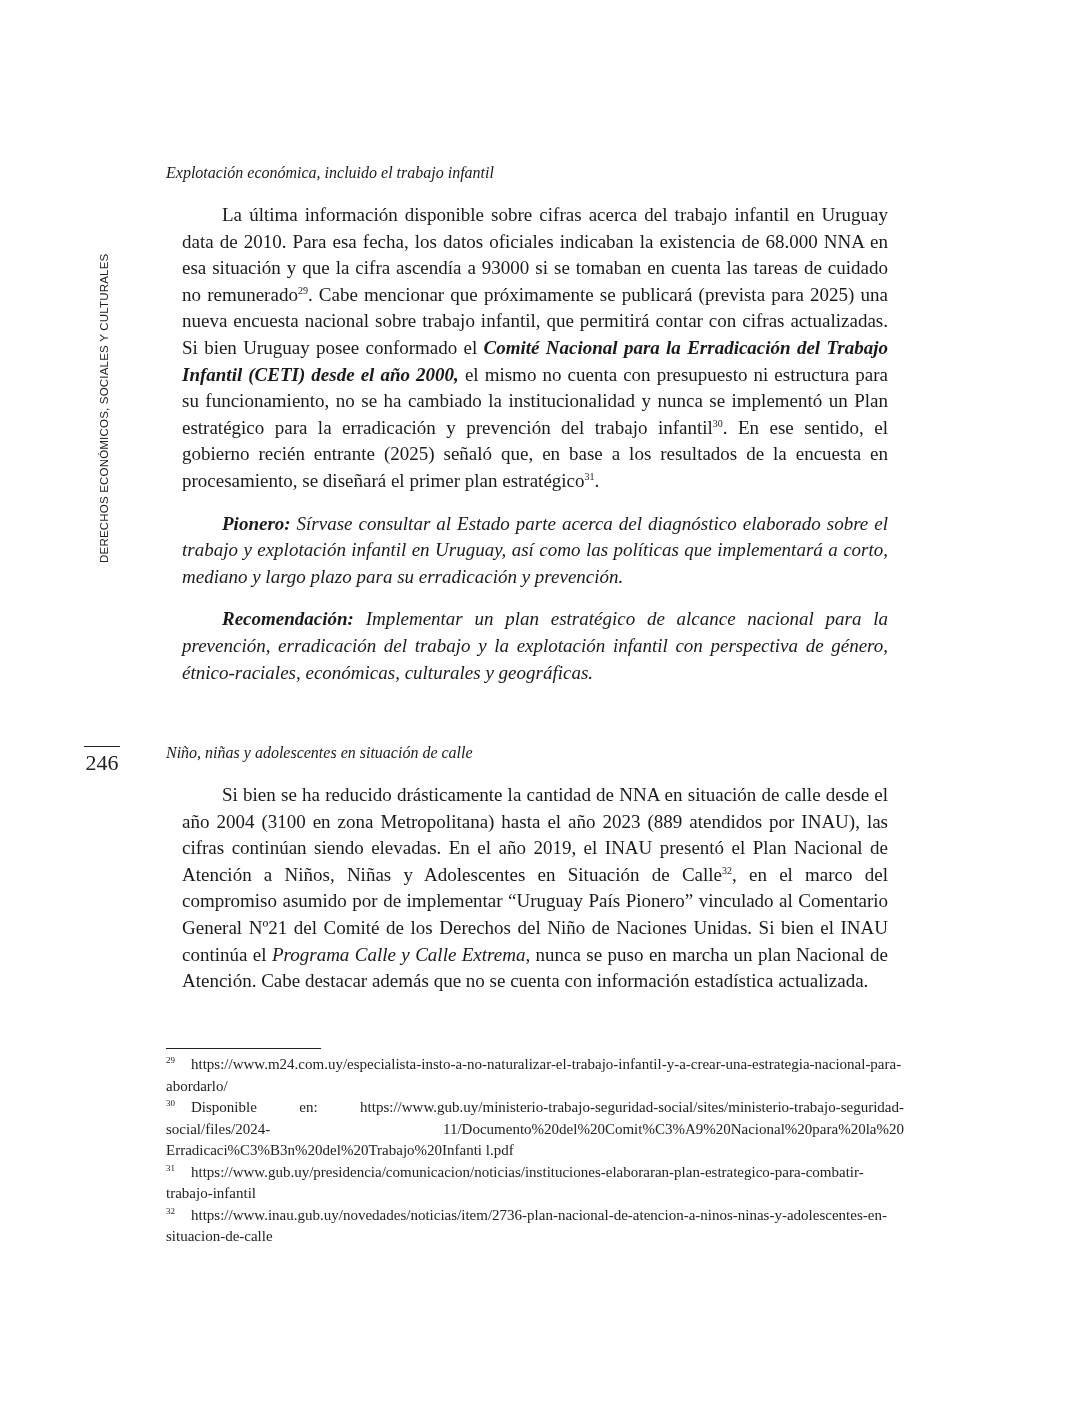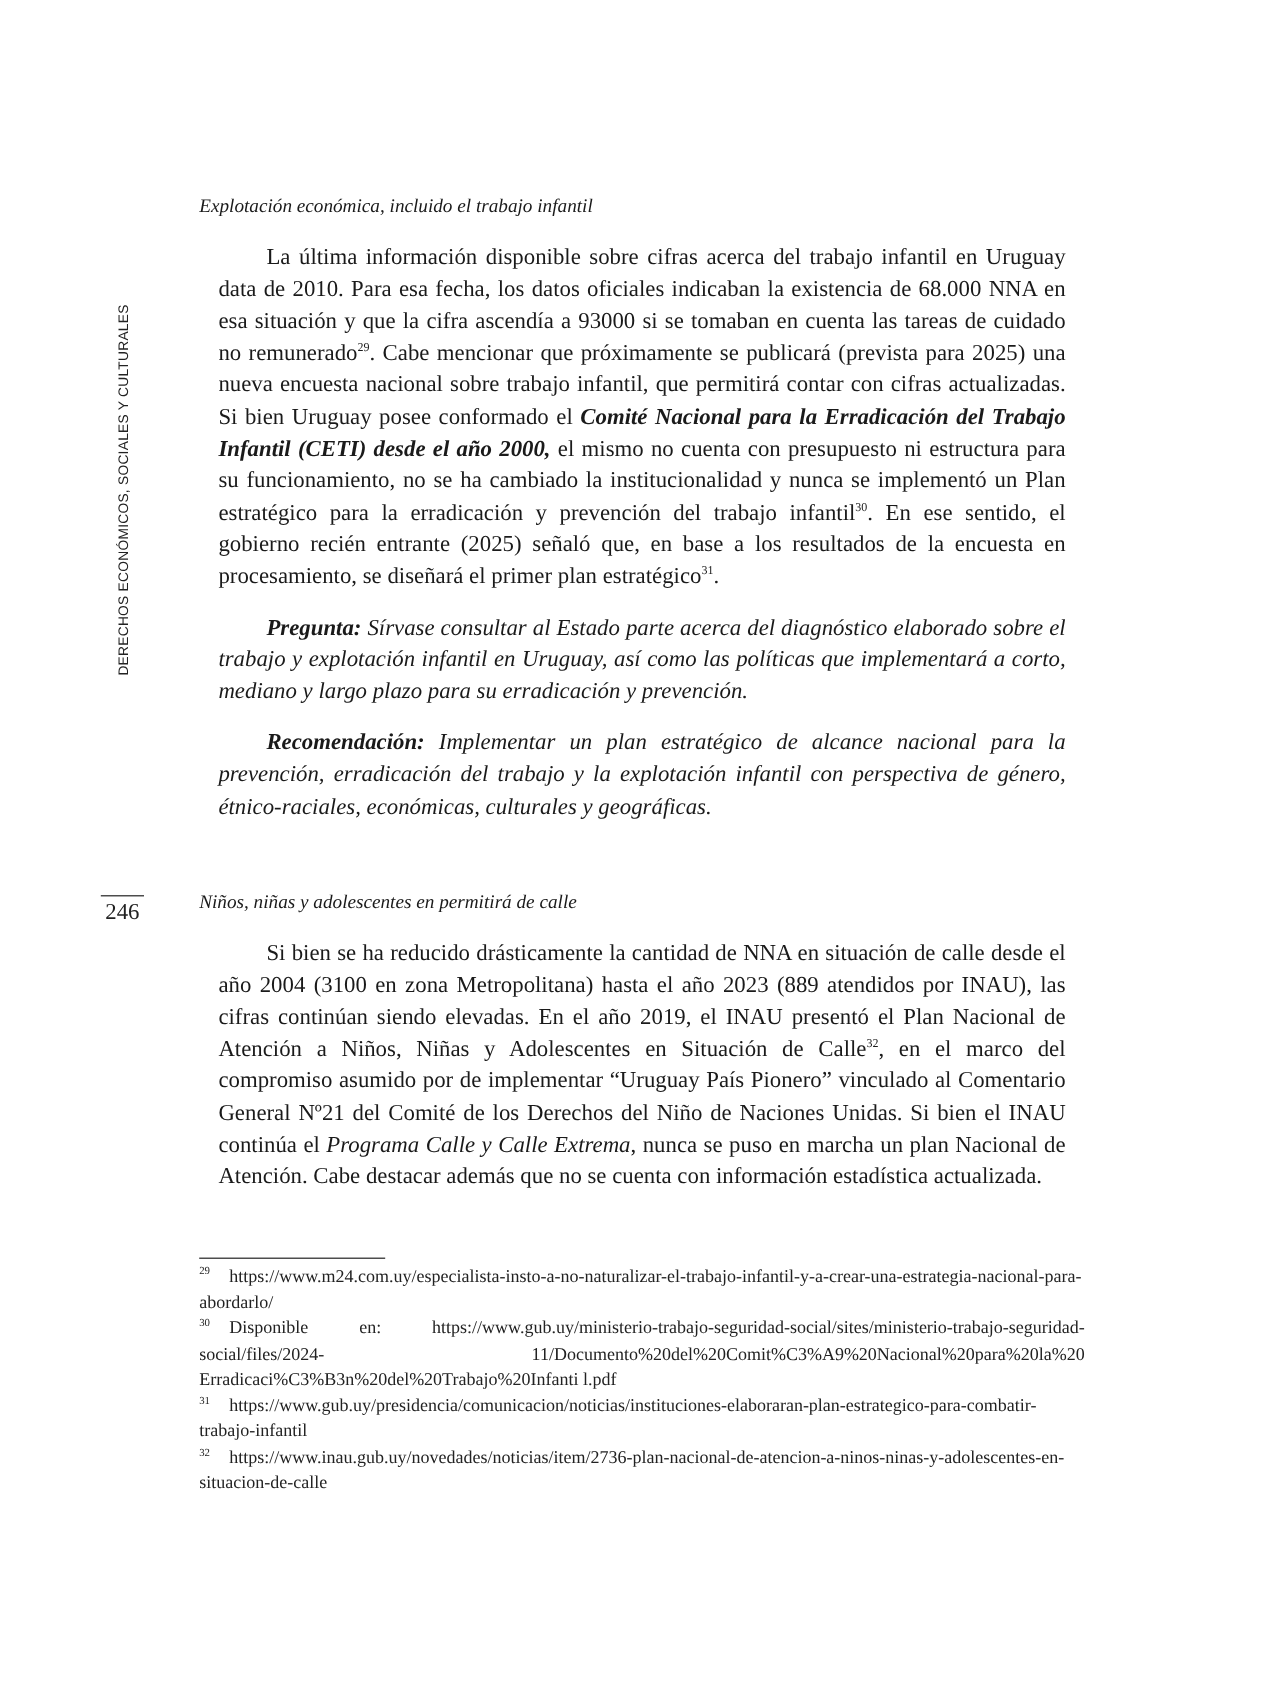--- a/index.html
+++ b/index.html
@@ -13,21 +13,21 @@
     .side-label {
       position: absolute; left: 98px; top: 563px;
       transform: rotate(-90deg); transform-origin: left top;
       font-family: "Liberation Sans", "DejaVu Sans", sans-serif;
       font-size: 11.5px; letter-spacing: 0.2px; color: #222; white-space: nowrap;
     }
 
     .page-number {
       position: absolute; left: 84px; top: 746px; width: 36px;
       border-top: 1.3px solid #222;
-      font-size: 19px; text-align: center; padding-top: 3px; color: #222;
+      font-size: 22px; text-align: center; padding-top: 3px; color: #222;
     }
 
     .content { position: absolute; left: 166px; top: 160px; width: 738px; }
 
     .section-heading {
       font-style: italic; font-size: 16px; line-height: 26px; margin: 0 0 6px 0;
     }
     .para {
       font-size: 19px; line-height: 26.6px; text-align: justify;
       text-indent: 40px; margin: 16px;
@@ -57,27 +57,27 @@
 
   <div class="side-label">DERECHOS ECONÓMICOS, SOCIALES Y CULTURALES</div>
 
   <div class="page-number">246</div>
 
   <div class="content">
 
     <div class="section-heading">Explotación económica, incluido el trabajo infantil</div>
     <p class="para"><span>La última información disponible sobre cifras acerca del trabajo infantil en Uruguay data de 2010. Para esa fecha, los datos oficiales indicaban la existencia de 68.000 NNA en esa situación y que la cifra ascendía a 93000 si se tomaban en cuenta las tareas de cuidado no remunerado</span><sup>29</sup><span>. Cabe mencionar que próximamente se publicará (prevista para 2025) una nueva encuesta nacional sobre trabajo infantil, que permitirá contar con cifras actualizadas. Si bien Uruguay posee conformado el </span><span class="bi">Comité Nacional para la Erradicación del Trabajo Infantil (CETI) desde el año 2000,</span><span> el mismo no cuenta con presupuesto ni estructura para su funcionamiento, no se ha cambiado la institucionalidad y nunca se implementó un Plan estratégico para la erradicación y prevención del trabajo infantil</span><sup>30</sup><span>. En ese sentido, el gobierno recién entrante (2025) señaló que, en base a los resultados de la encuesta en procesamiento, se diseñará el primer plan estratégico</span><sup>31</sup><span>.</span></p>
 
-    <p class="para callout"><span class="bi">Pregunta:</span><span> Sírvase consultar al Estado parte acerca del diagnóstico elaborado sobre el trabajo y explotación infantil en Uruguay, así como las políticas que implementará a corto, mediano y largo plazo para su erradicación y prevención.</span></p>
+    <p class="para callout"><span class="bi">Pionero:</span><span> Sírvase consultar al Estado parte acerca del diagnóstico elaborado sobre el trabajo y explotación infantil en Uruguay, así como las políticas que implementará a corto, mediano y largo plazo para su erradicación y prevención.</span></p>
 
     <p class="para callout"><span class="bi">Recomendación:</span><span> Implementar un plan estratégico de alcance nacional para la prevención, erradicación del trabajo y la explotación infantil con perspectiva de género, étnico-raciales, económicas, culturales y geográficas.</span></p>
 
     <div class="gap1"></div>
 
-    <div class="section-heading">Niños, niñas y adolescentes en permitirá de calle</div>
+    <div class="section-heading">Niño, niñas y adolescentes en situación de calle</div>
     <p class="para"><span>Si bien se ha reducido drásticamente la cantidad de NNA en situación de calle desde el año 2004 (3100 en zona Metropolitana) hasta el año 2023 (889 atendidos por INAU), las cifras continúan siendo elevadas. En el año 2019, el INAU presentó el Plan Nacional de Atención a Niños, Niñas y Adolescentes en Situación de Calle</span><sup>32</sup><span>, en el marco del compromiso asumido por de implementar “Uruguay País Pionero” vinculado al Comentario General Nº21 del Comité de los Derechos del Niño de Naciones Unidas. Si bien el INAU continúa el </span><span class="it">Programa Calle y Calle Extrema</span><span>, nunca se puso en marcha un plan Nacional de Atención. Cabe destacar además que no se cuenta con información estadística actualizada.</span></p>
   </div>
 
   <div class="footnote-rule"></div>
 
   <div class="footnotes">
     <p class="fn"><span class="fn-num">29</span><span>https://www.m24.com.uy/especialista-insto-a-no-naturalizar-el-trabajo-infantil-y-a-crear-una-estrategia-nacional-para- abordarlo/</span></p>
     <p class="fn"><span class="fn-num">30</span><span>Disponible en: https://www.gub.uy/ministerio-trabajo-seguridad-social/sites/ministerio-trabajo-seguridad- social/files/2024- 11/Documento%20del%20Comit%C3%A9%20Nacional%20para%20la%20 Erradicaci%C3%B3n%20del%20Trabajo%20Infanti l.pdf</span></p>
     <p class="fn"><span class="fn-num">31</span><span>https://www.gub.uy/presidencia/comunicacion/noticias/instituciones-elaboraran-plan-estrategico-para-combatir- trabajo-infantil</span></p>
     <p class="fn"><span class="fn-num">32</span><span>https://www.inau.gub.uy/novedades/noticias/item/2736-plan-nacional-de-atencion-a-ninos-ninas-y-adolescentes-en- situacion-de-calle</span></p>

